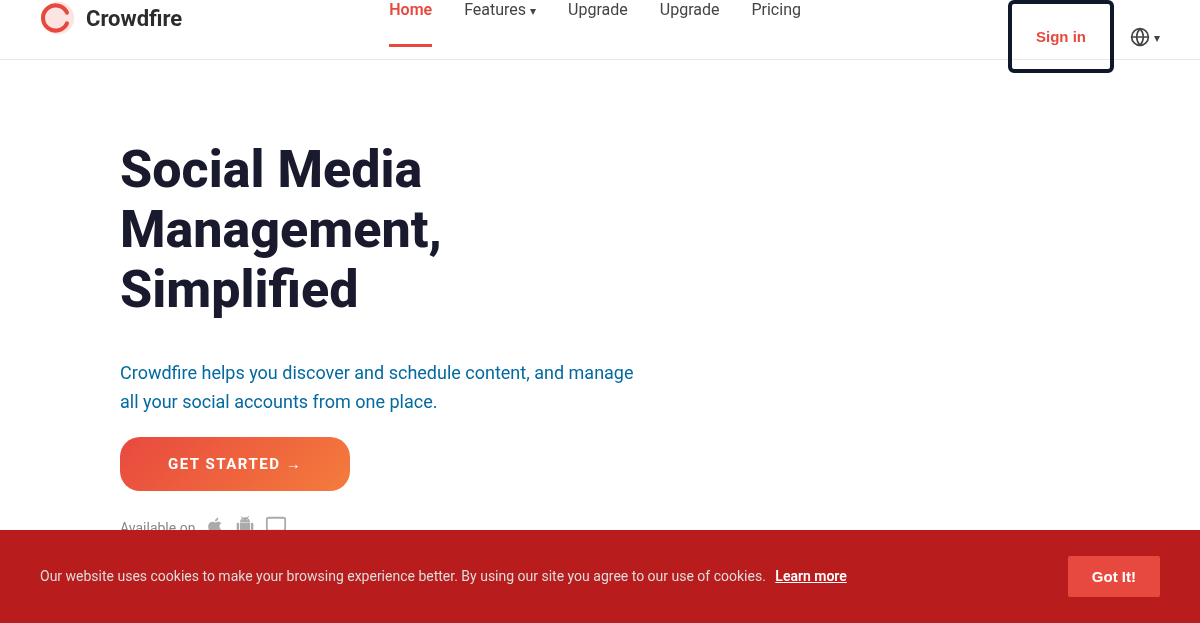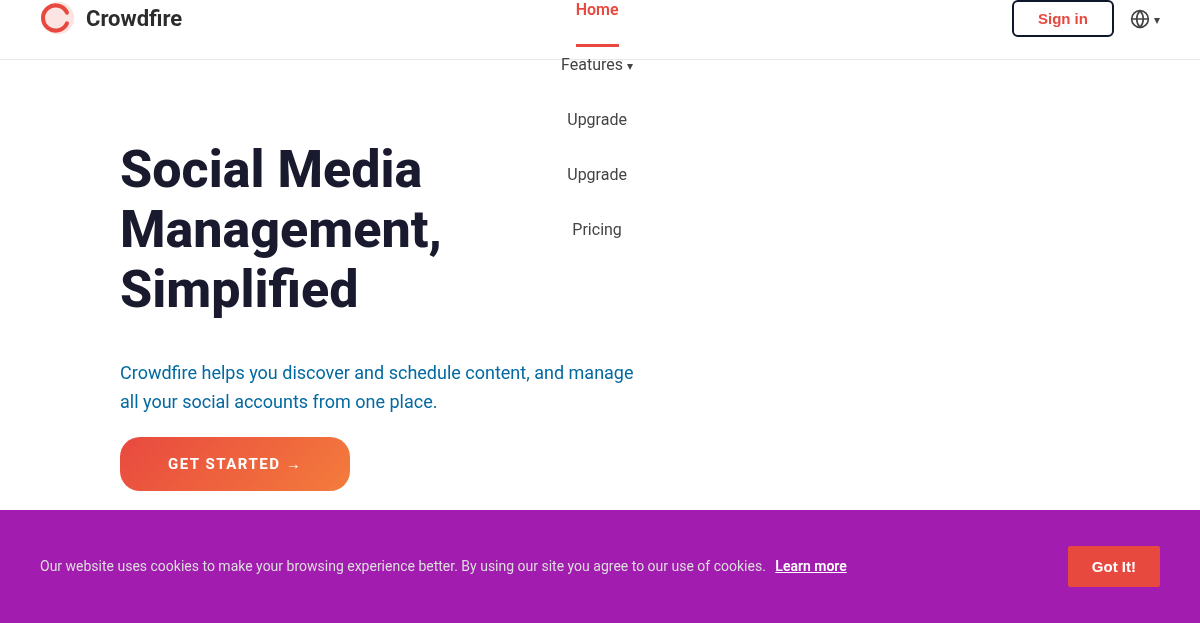--- a/index.html
+++ b/index.html
@@ -28,21 +28,20 @@
     }
     .logo-text {
       font-size: 22px;
       font-weight: 700;
       color: #2c2c2c;
     }
     .nav-links {
       display: flex;
       align-items: center;
       gap: 32px;
-      flex-direction: column;
     }
     .nav-link {
       font-size: 16px;
       color: #444;
       text-decoration: none;
       cursor: pointer;
       position: relative;
       padding-bottom: 4px;
     }
     .nav-link.active {
@@ -62,24 +61,24 @@
       display: flex;
       align-items: center;
       gap: 4px;
     }
     .nav-right {
       display: flex;
       align-items: center;
       gap: 16px;
     }
     .signin-btn {
-      border: 2px solid #0f172a;
+      border: 4px solid #0f172a;
       color: #e8493f;
       background: transparent;
-      padding: 8px 24px;
+      padding: 24px 24px;
       border-radius: 6px;
       font-size: 15px;
       font-weight: 600;
       cursor: pointer;
     }
     .lang-selector {
       display: flex;
       align-items: center;
       gap: 4px;
       cursor: pointer;
@@ -137,23 +136,23 @@
       color: #aaa;
       font-size: 20px;
     }
 
     
     .cookie-banner {
       position: fixed;
       bottom: 0;
       left: 0;
       right: 0;
-      background: #a21caf;
-      color: #fff;
-      padding: 36px 40px;
+      background: #b91c1c;
+      color: #fff;
+      padding: 26px 40px;
       display: flex;
       align-items: center;
       justify-content: space-between;
       font-size: 14px;
       z-index: 1000;
     }
     .cookie-text {
       flex: 1;
       color: #ddd;
       line-height: 1.5;

